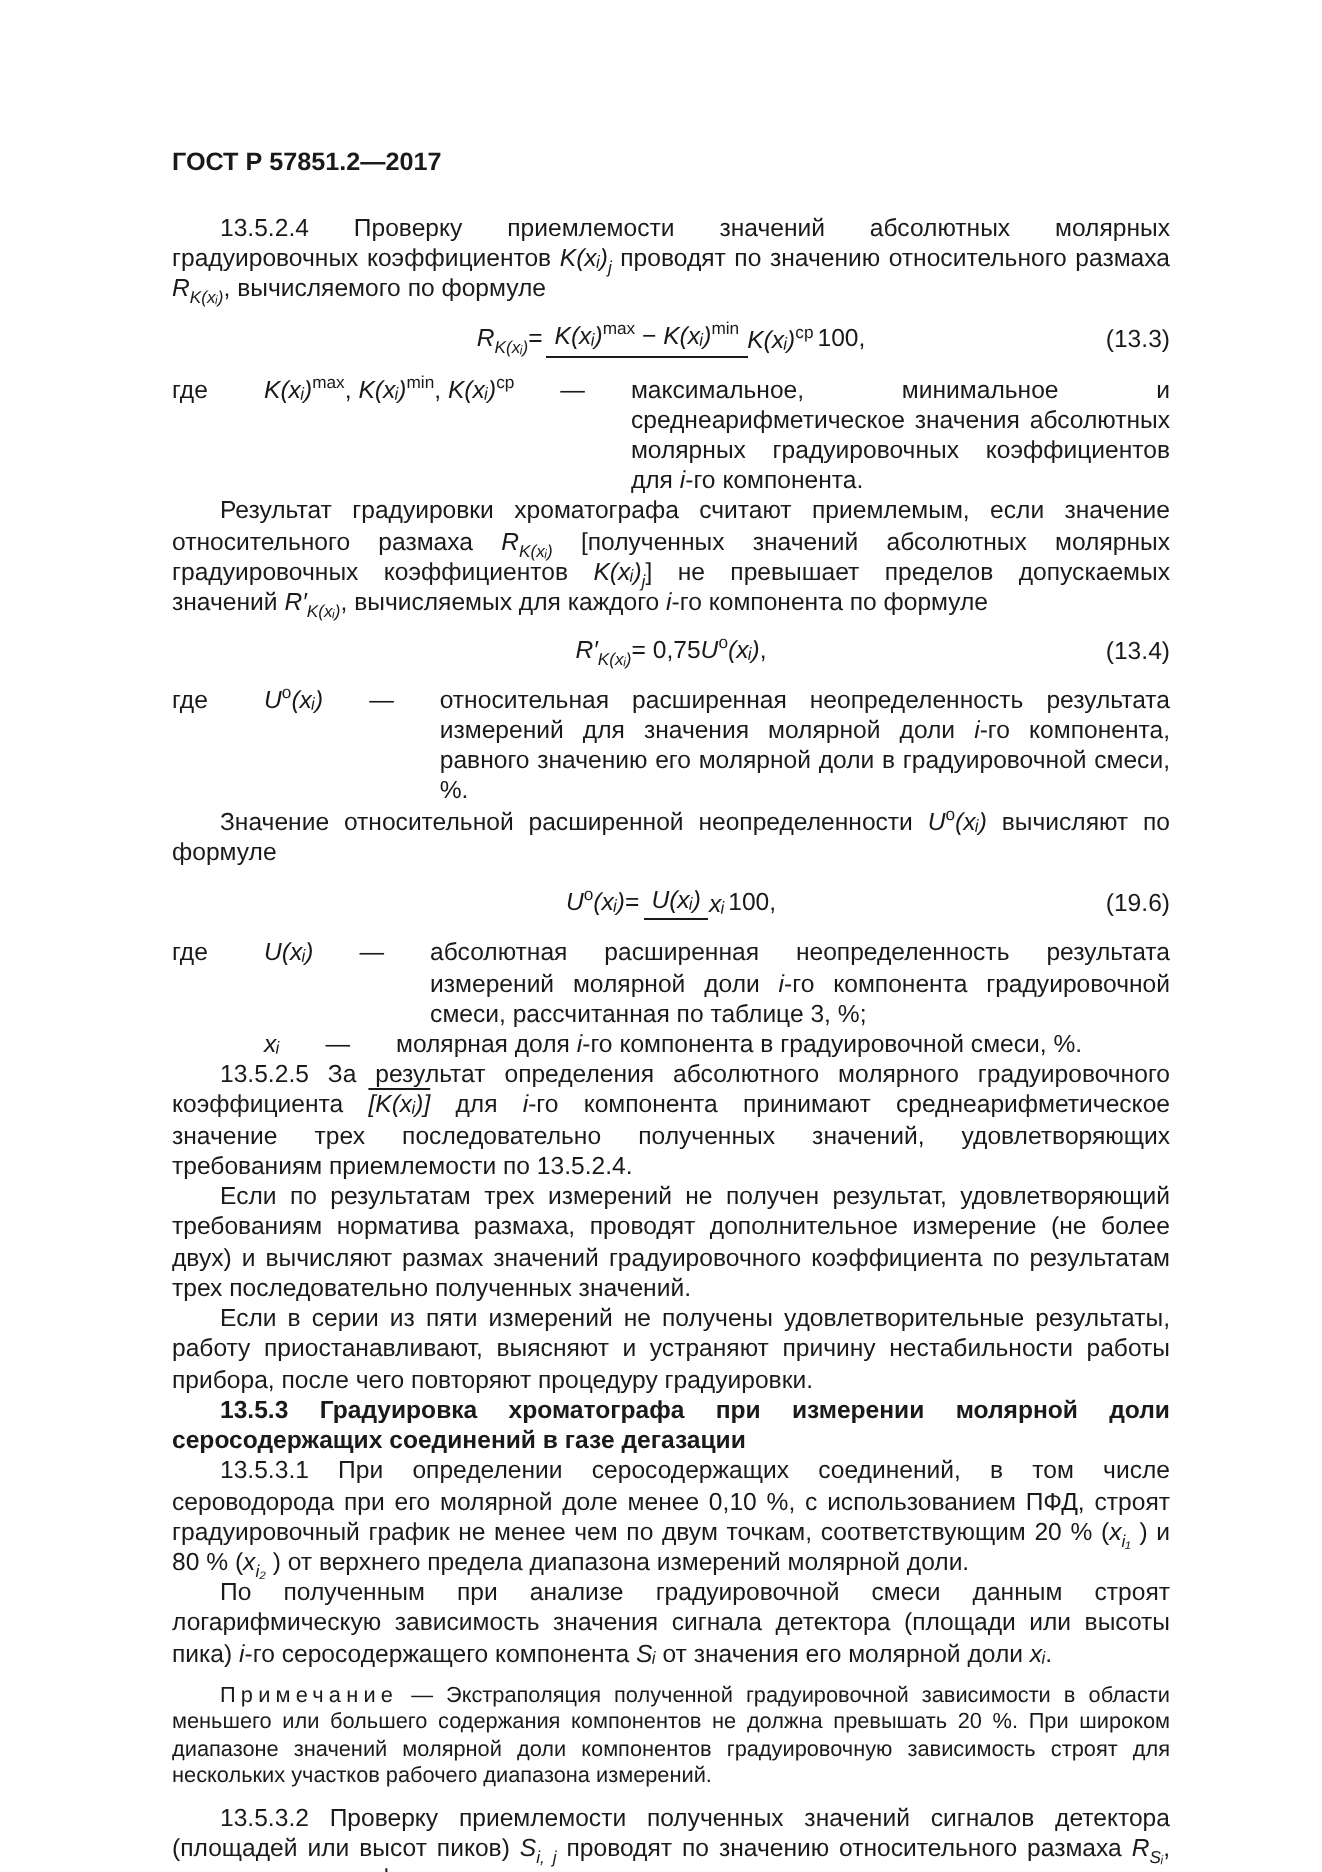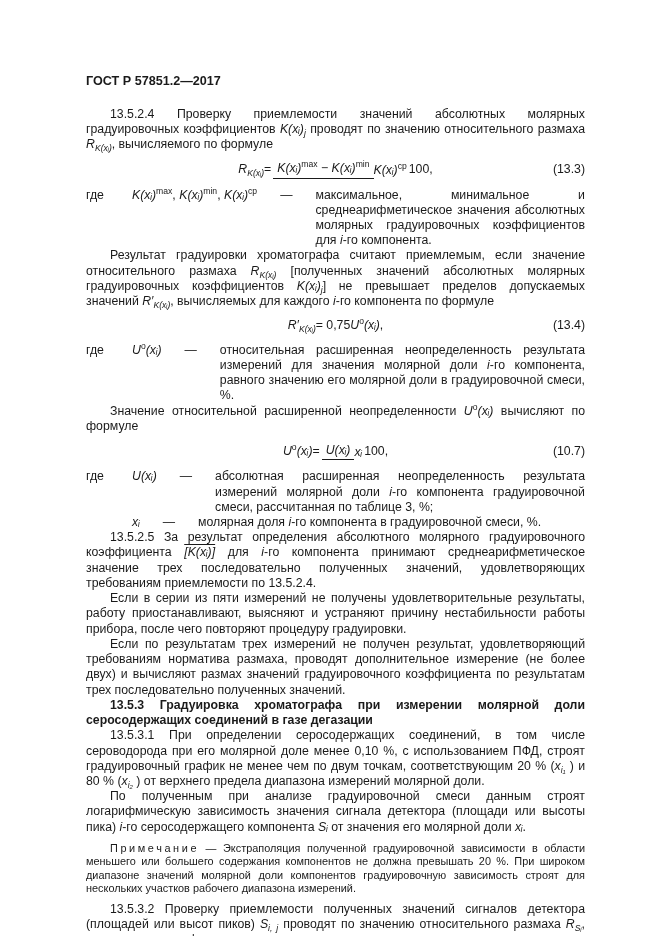--- a/index.html
+++ b/index.html
@@ -64,39 +64,39 @@
           <span class="wdash">—</span>
           <span class="wdef">относительная расширенная неопределенность результата измерений для значения молярной доли <span class="m">i</span>-го компонента, равного значению его молярной доли в градуировочной смеси, %.</span>
         </div>
       </div>
       <p class="para">Значение относительной расширенной неопределенности <span class="m">U<sup>о</sup></span><span class="m">(xᵢ)</span> вычисляют по формуле</p>
       <div class="formula">
         <span class="fbody"><span class="m">U<sup>о</sup></span><span class="m">(xᵢ)</span> = <span class="frac">
             <span class="ftop"><span class="m">U(xᵢ)</span></span>
             <span class="fbot"><span class="m">xᵢ</span></span>
           </span>100,</span>
-        <span class="fnum">(10.7)</span>
+        <span class="fnum">(19.6)</span>
       </div>
       <div class="where">
         <div class="where-item">
           <span class="wlead">где</span>
           <span class="wterm"><span class="m">U(xᵢ)</span></span>
           <span class="wdash">—</span>
           <span class="wdef">абсолютная расширенная неопределенность результата измерений молярной доли <span class="m">i</span>-го компонента градуировочной смеси, рассчитанная по таблице 3, %;</span>
         </div>
         <div class="where-item">
           <span class="wlead"></span>
           <span class="wterm"><span class="m">xᵢ</span></span>
           <span class="wdash">—</span>
           <span class="wdef">молярная доля <span class="m">i</span>-го компонента в градуировочной смеси, %.</span>
         </div>
       </div>
       <p class="para">13.5.2.5 За результат определения абсолютного молярного градуировочного коэффициента <span class="m ov">[K(xᵢ)]</span> для <span class="m">i</span>-го компонента принимают среднеарифметическое значение трех последовательно полученных значений, удовлетворяющих требованиям приемлемости по 13.5.2.4.</p>
+      <p class="para">Если по результатам трех измерений не получен результат, удовлетворяющий требованиям норматива размаха, проводят дополнительное измерение (не более двух) и вычисляют размах значений градуировочного коэффициента по результатам трех последовательно полученных значений.</p>
       <p class="para">Если в серии из пяти измерений не получены удовлетворительные результаты, работу приостанавливают, выясняют и устраняют причину нестабильности работы прибора, после чего повторяют процедуру градуировки.</p>
-      <p class="para">Если по результатам трех измерений не получен результат, удовлетворяющий требованиям норматива размаха, проводят дополнительное измерение (не более двух) и вычисляют размах значений градуировочного коэффициента по результатам трех последовательно полученных значений.</p>
       <p class="para-h">13.5.3 Градуировка хроматографа при измерении молярной доли серосодержащих соединений в газе дегазации</p>
       <p class="para">13.5.3.1 При определении серосодержащих соединений, в том числе сероводорода при его молярной доле менее 0,10 %, с использованием ПФД, строят градуировочный график не менее чем по двум точкам, соответствующим 20 % (<span class="m">x<sub>i₁</sub></span> ) и 80 % (<span class="m">x<sub>i₂</sub></span> ) от верхнего предела диапазона измерений молярной доли.</p>
       <p class="para">По полученным при анализе градуировочной смеси данным строят логарифмическую зависимость значения сигнала детектора (площади или высоты пика) <span class="m">i</span>-го серосодержащего компонента <span class="m">Sᵢ</span> от значения его молярной доли <span class="m">xᵢ</span>.</p>
       <p class="note"><span class="note-lead">Примечание</span> — Экстраполяция полученной градуировочной зависимости в области меньшего или большего содержания компонентов не должна превышать 20 %. При широком диапазоне значений молярной доли компонентов градуировочную зависимость строят для нескольких участков рабочего диапазона измерений.</p>
       <p class="para">13.5.3.2 Проверку приемлемости полученных значений сигналов детектора (площадей или высот пиков) <span class="m">S<sub>i, j</sub></span> проводят по значению относительного размаха <span class="m">R<sub>Sᵢ</sub></span>, вычисляемого по формуле</p>
     </main>
 
 </div>
 
 </body></html>

